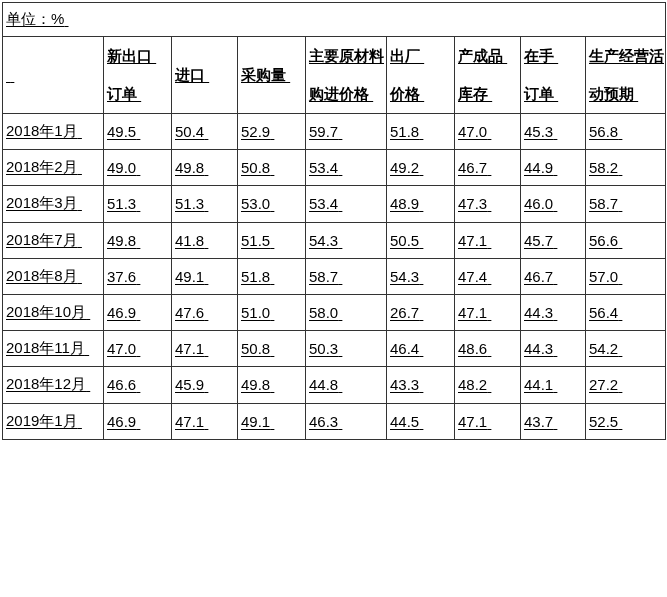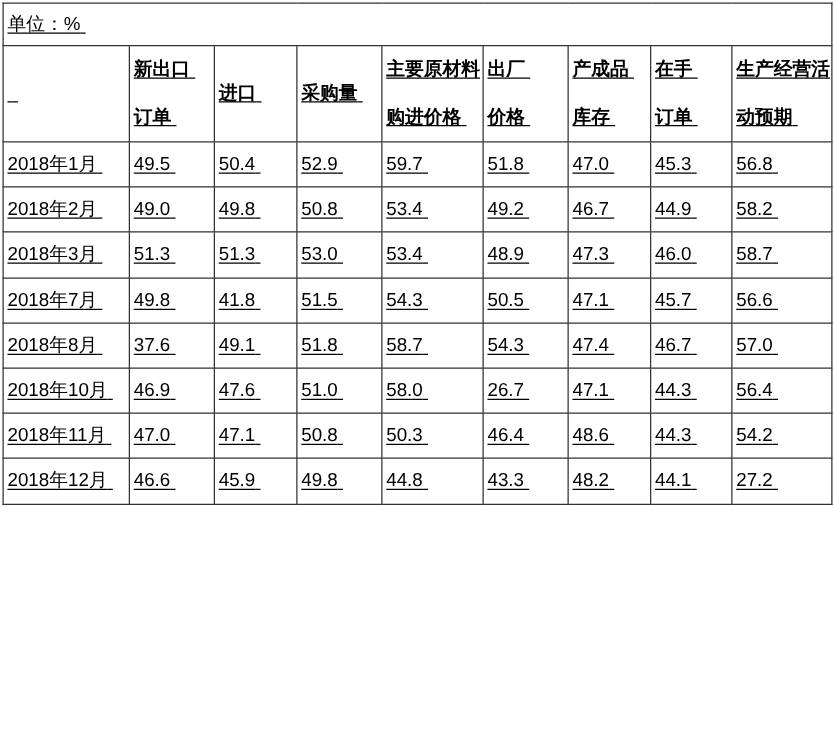--- a/index.html
+++ b/index.html
@@ -185,15 +185,26 @@
           <td><span class="u">2018年12月</span></td>
           <td><span class="u">46.6</span></td>
           <td><span class="u">45.9</span></td>
           <td><span class="u">49.8</span></td>
           <td><span class="u">44.8</span></td>
           <td><span class="u">43.3</span></td>
           <td><span class="u">48.2</span></td>
           <td><span class="u">44.1</span></td>
           <td><span class="u">27.2</span></td>
         </tr>
+        <tr class="data-row">
+          <td><span class="u">2019年1月</span></td>
+          <td><span class="u">46.9</span></td>
+          <td><span class="u">47.1</span></td>
+          <td><span class="u">49.1</span></td>
+          <td><span class="u">46.3</span></td>
+          <td><span class="u">44.5</span></td>
+          <td><span class="u">47.1</span></td>
+          <td><span class="u">43.7</span></td>
+          <td><span class="u">52.5</span></td>
+        </tr>
       </tbody>
   </table>
 </div>
 
 </body></html>

